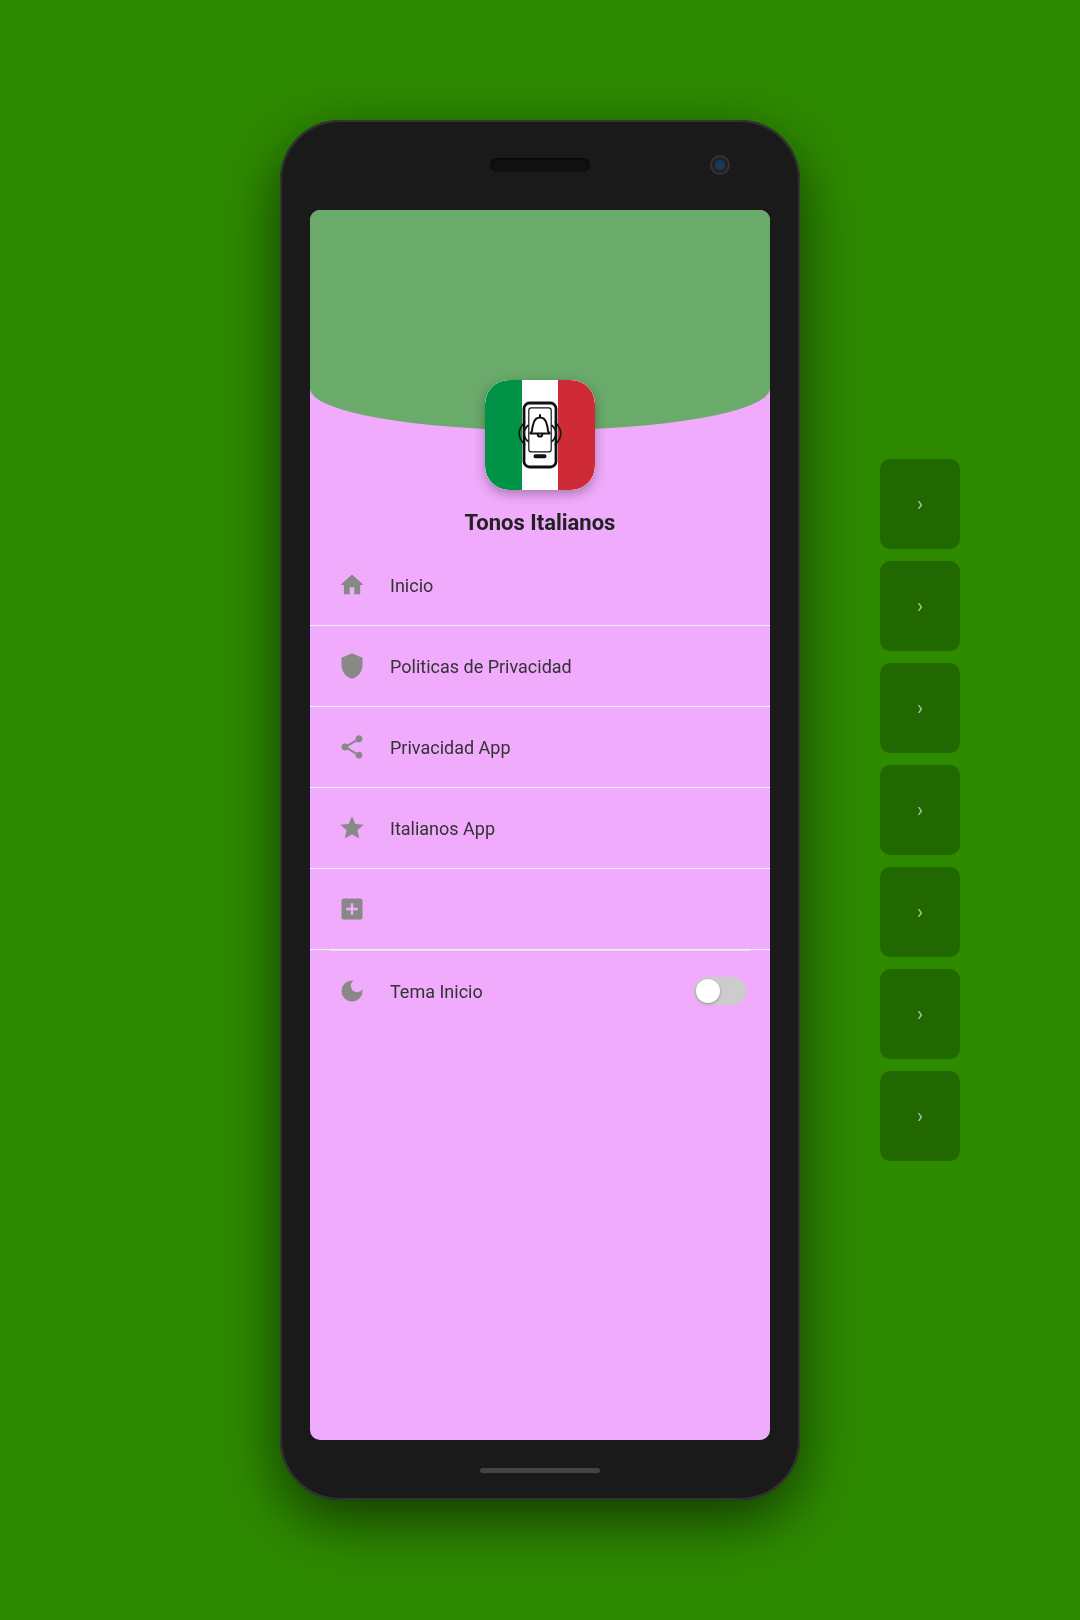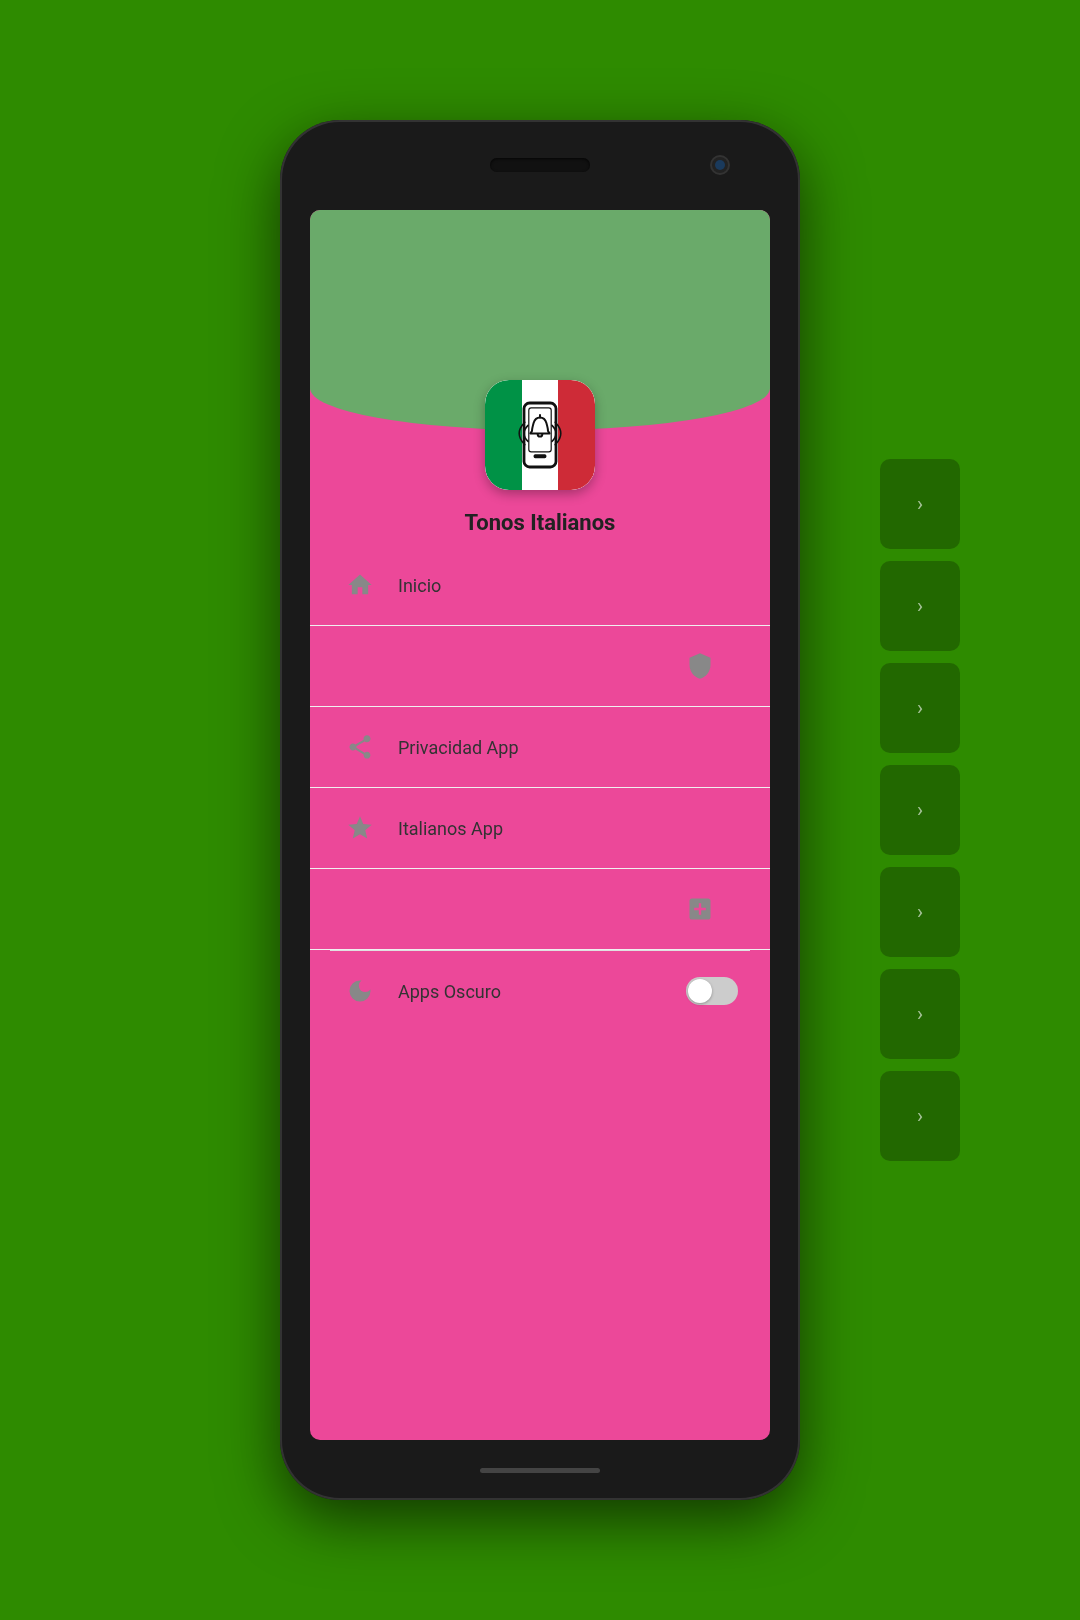--- a/index.html
+++ b/index.html
@@ -65,21 +65,21 @@
       border-radius: 50%;
       position: absolute;
       top: 50%;
       left: 50%;
       transform: translate(-50%, -50%);
     }
 
     .phone-screen {
       width: 460px;
       flex: 1;
-      background: #ec4899;
+      background: #f0abfc;
       border-radius: 10px;
       overflow: hidden;
       position: relative;
       display: flex;
       flex-direction: column;
     }
 
     .screen-header {
       width: 100%;
       height: 220px;
@@ -170,25 +170,24 @@
     .menu-list {
       flex: 1;
       padding: 10px 0;
       display: flex;
       flex-direction: column;
     }
 
     .menu-item {
       display: flex;
       align-items: center;
-      padding: 22px 32px;
+      padding: 22px 24px;
       cursor: pointer;
       border-bottom: 1px solid #f0f0f0;
       position: relative;
-      justify-content: flex-end;
     }
 
     .menu-item:last-of-type {
       border-bottom: none;
     }
 
     .menu-icon {
       width: 36px;
       height: 36px;
       display: flex;
@@ -365,20 +364,21 @@
         </div>
         <span class="menu-label">Inicio</span>
       </div>
 
       <div class="menu-item">
         <div class="menu-icon">
           <svg class="icon-svg" viewBox="0 0 24 24" xmlns="http://www.w3.org/2000/svg">
             <path d="M12 1L3 5v6c0 5.55 3.84 10.74 9 12 5.16-1.26 9-6.45 9-12V5l-9-4z" fill="#888"></path>
           </svg>
         </div>
+        <span class="menu-label">Politicas de Privacidad</span>
       </div>
 
       <div class="menu-item">
         <div class="menu-icon">
           <svg class="icon-svg" viewBox="0 0 24 24" xmlns="http://www.w3.org/2000/svg">
             <path d="M18 16.08c-.76 0-1.44.3-1.96.77L8.91 12.7c.05-.23.09-.46.09-.7s-.04-.47-.09-.7l7.05-4.11c.54.5 1.25.81 2.04.81 1.66 0 3-1.34 3-3s-1.34-3-3-3-3 1.34-3 3c0 .24.04.47.09.7L8.04 9.81C7.5 9.31 6.79 9 6 9c-1.66 0-3 1.34-3 3s1.34 3 3 3c.79 0 1.5-.31 2.04-.81l7.12 4.16c-.05.21-.08.43-.08.65 0 1.61 1.31 2.92 2.92 2.92 1.61 0 2.92-1.31 2.92-2.92s-1.31-2.92-2.92-2.92z" fill="#888"></path>
           </svg>
         </div>
         <span class="menu-label">Privacidad App</span>
       </div>
@@ -401,21 +401,21 @@
       </div>
 
       <div class="menu-divider"></div>
 
       <div class="menu-item">
         <div class="menu-icon">
           <svg class="icon-svg" viewBox="0 0 24 24" xmlns="http://www.w3.org/2000/svg">
             <path d="M12 3a9 9 0 1 0 9 9c0-.46-.04-.92-.1-1.36a5.389 5.389 0 0 1-4.4 2.26 5.403 5.403 0 0 1-3.14-9.8c-.44-.06-.9-.1-1.36-.1z" fill="#888"></path>
           </svg>
         </div>
-        <span class="menu-label">Apps Oscuro</span>
+        <span class="menu-label">Tema Inicio</span>
         <div class="toggle-container">
           <div class="toggle-switch">
             <div class="toggle-thumb"></div>
           </div>
         </div>
       </div>
 
     </div>
 
   </div>

